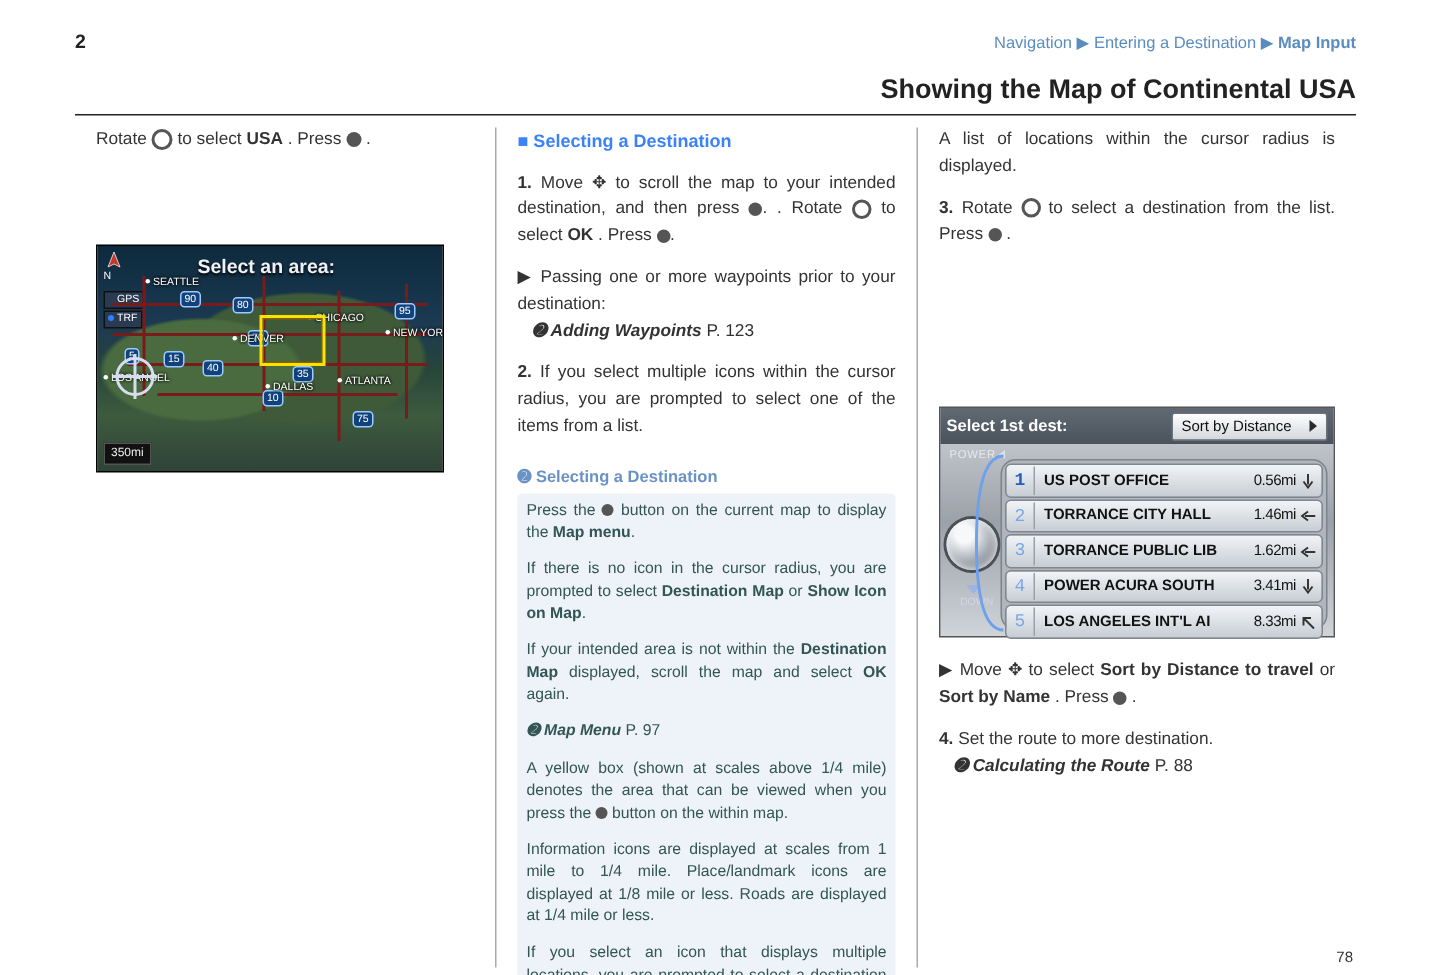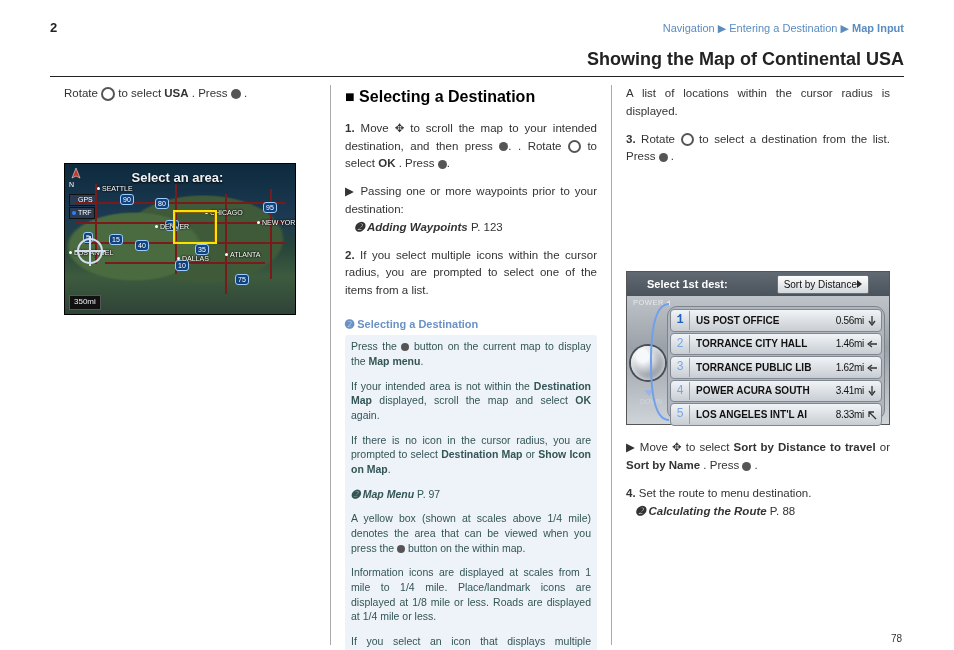--- a/index.html
+++ b/index.html
@@ -172,32 +172,32 @@
     height: 152px;
     margin: 105px 0 14px 0;
     background: linear-gradient(#cfd4d9, #9ba1a8, #cfd4d9);
     border:1px solid #555;
     font-family: Arial, sans-serif;
   }
   .nav-head {
     display:flex; align-items:center;
     height:24px;
     background: linear-gradient(#616973, #4a525c);
-    padding:0 20px;
+    padding:0 4px;
     gap:6px;
   }
   .nav-head-title { color:#fff; font-size:11px; font-weight:bold; flex:0 0 auto; }
   .nav-sort {
     margin-left:auto;
     background: linear-gradient(#fefefe,#d3d8dc);
     border:1px solid #6b7178;
     border-radius:2px;
     font-size:10px;
     padding:1px 6px;
-    display:flex; align-items:center; gap:0;
+    display:flex; align-items:center; gap:12px;
     color:#111;
   }
   .nav-sort .tri {
     width:0;height:0;border-top:4px solid transparent;border-bottom:4px solid transparent;border-left:5px solid #2a2a2a;
   }
   .nav-sub {
     position:absolute; left:6px; top:25px;
     color:#e6e9ec; font-size:7.5px; letter-spacing:0.5px;
     display:flex; align-items:center; gap:2px;
   }
@@ -358,21 +358,21 @@
         <span class="map-city" style="top:84px;left:4px;"><span class="map-city-dot"></span><span>LOS ANGEL</span></span>
 
         <div class="map-cursor" style="top:46px;left:108px;"></div>
         <div class="map-veh" style="top:74px;left:12px;"></div>
         <div class="map-scale">350mi</div>
       </div>
 
     </div>
 
     <div class="col">
-      <p style="color:#000000;font-weight:bold;font-size:16px;">■ Selecting a Destination</p>
+      <p style="color:#3b82f6;font-weight:bold;font-size:12px;">■ Selecting a Destination</p>
 
       <p>
         <b>1.</b> <span>Move </span>
         <span>✥</span>
         <span> to scroll the map to your intended destination, and then press </span>
         <span style="display:inline-block;width:9px;height:9px;background:#555;border-radius:50%;vertical-align:middle;"></span>.
         <span>. Rotate </span>
         <span style="display:inline-block;width:9px;height:9px;border:2px solid #555;border-radius:50%;vertical-align:middle;"></span>
         <span> to select </span><b>OK</b>
         <span>. Press </span>
@@ -390,24 +390,24 @@
       </p>
 
       <div class="note-head">➋ <span>Selecting a Destination</span></div>
       <div class="note-body">
         <p>
           <span>Press the </span>
           <span style="display:inline-block;width:8px;height:8px;background:#555;border-radius:50%;vertical-align:middle;"></span>
           <span> button on the current map to display the </span><b>Map menu</b><span>.</span>
         </p>
         <p>
-          <span>If your intended area is not within the </span><b>Destination Map</b><span> displayed, scroll the map and select </span><b>OK</b><span> again.</span>
+          <span>If there is no icon in the cursor radius, you are prompted to select </span><b>Destination Map</b><span> or </span><b>Show Icon on Map</b><span>.</span>
         </p>
         <p>
-          <span>If there is no icon in the cursor radius, you are prompted to select </span><b>Destination Map</b><span> or </span><b>Show Icon on Map</b><span>.</span>
+          <span>If your intended area is not within the </span><b>Destination Map</b><span> displayed, scroll the map and select </span><b>OK</b><span> again.</span>
         </p>
         <p><span class="coverage-link">➋ <span>Map Menu</span></span> <span>P. 97</span></p>
         <p><span>A yellow box (shown at scales above 1/4 mile) denotes the area that can be viewed when you press the </span>
           <span style="display:inline-block;width:8px;height:8px;background:#555;border-radius:50%;vertical-align:middle;"></span>
           <span> button on the within map.</span></p>
         <p>Information icons are displayed at scales from 1 mile to 1/4 mile. Place/landmark icons are displayed at 1/8 mile or less. Roads are displayed at 1/4 mile or less.</p>
         <p>If you select an icon that displays multiple locations, you are prompted to select a destination from a list of these items (sorted by distance).</p>
       </div>
     </div>
 
@@ -506,21 +506,21 @@
         ▶ <span>Move </span>
         <span>✥</span>
         <span> to select </span><b>Sort by Distance to travel</b>
         <span> or </span><b>Sort by Name</b>
         <span>. Press </span>
         <span style="display:inline-block;width:9px;height:9px;background:#555;border-radius:50%;vertical-align:middle;"></span>
         <span>.</span>
       </p>
 
       <p>
-        <b>4.</b> <span>Set the route to menu destination.</span><br>
+        <b>4.</b> <span>Set the route to more destination.</span><br>
         &nbsp;&nbsp;&nbsp;<span class="coverage-link">➋ <span>Calculating the Route</span></span>
         <span>P. 88</span>
       </p>
     </div>
   </div>
 
   <div class="footer">78</div>
 </div>
 
 </body></html>

